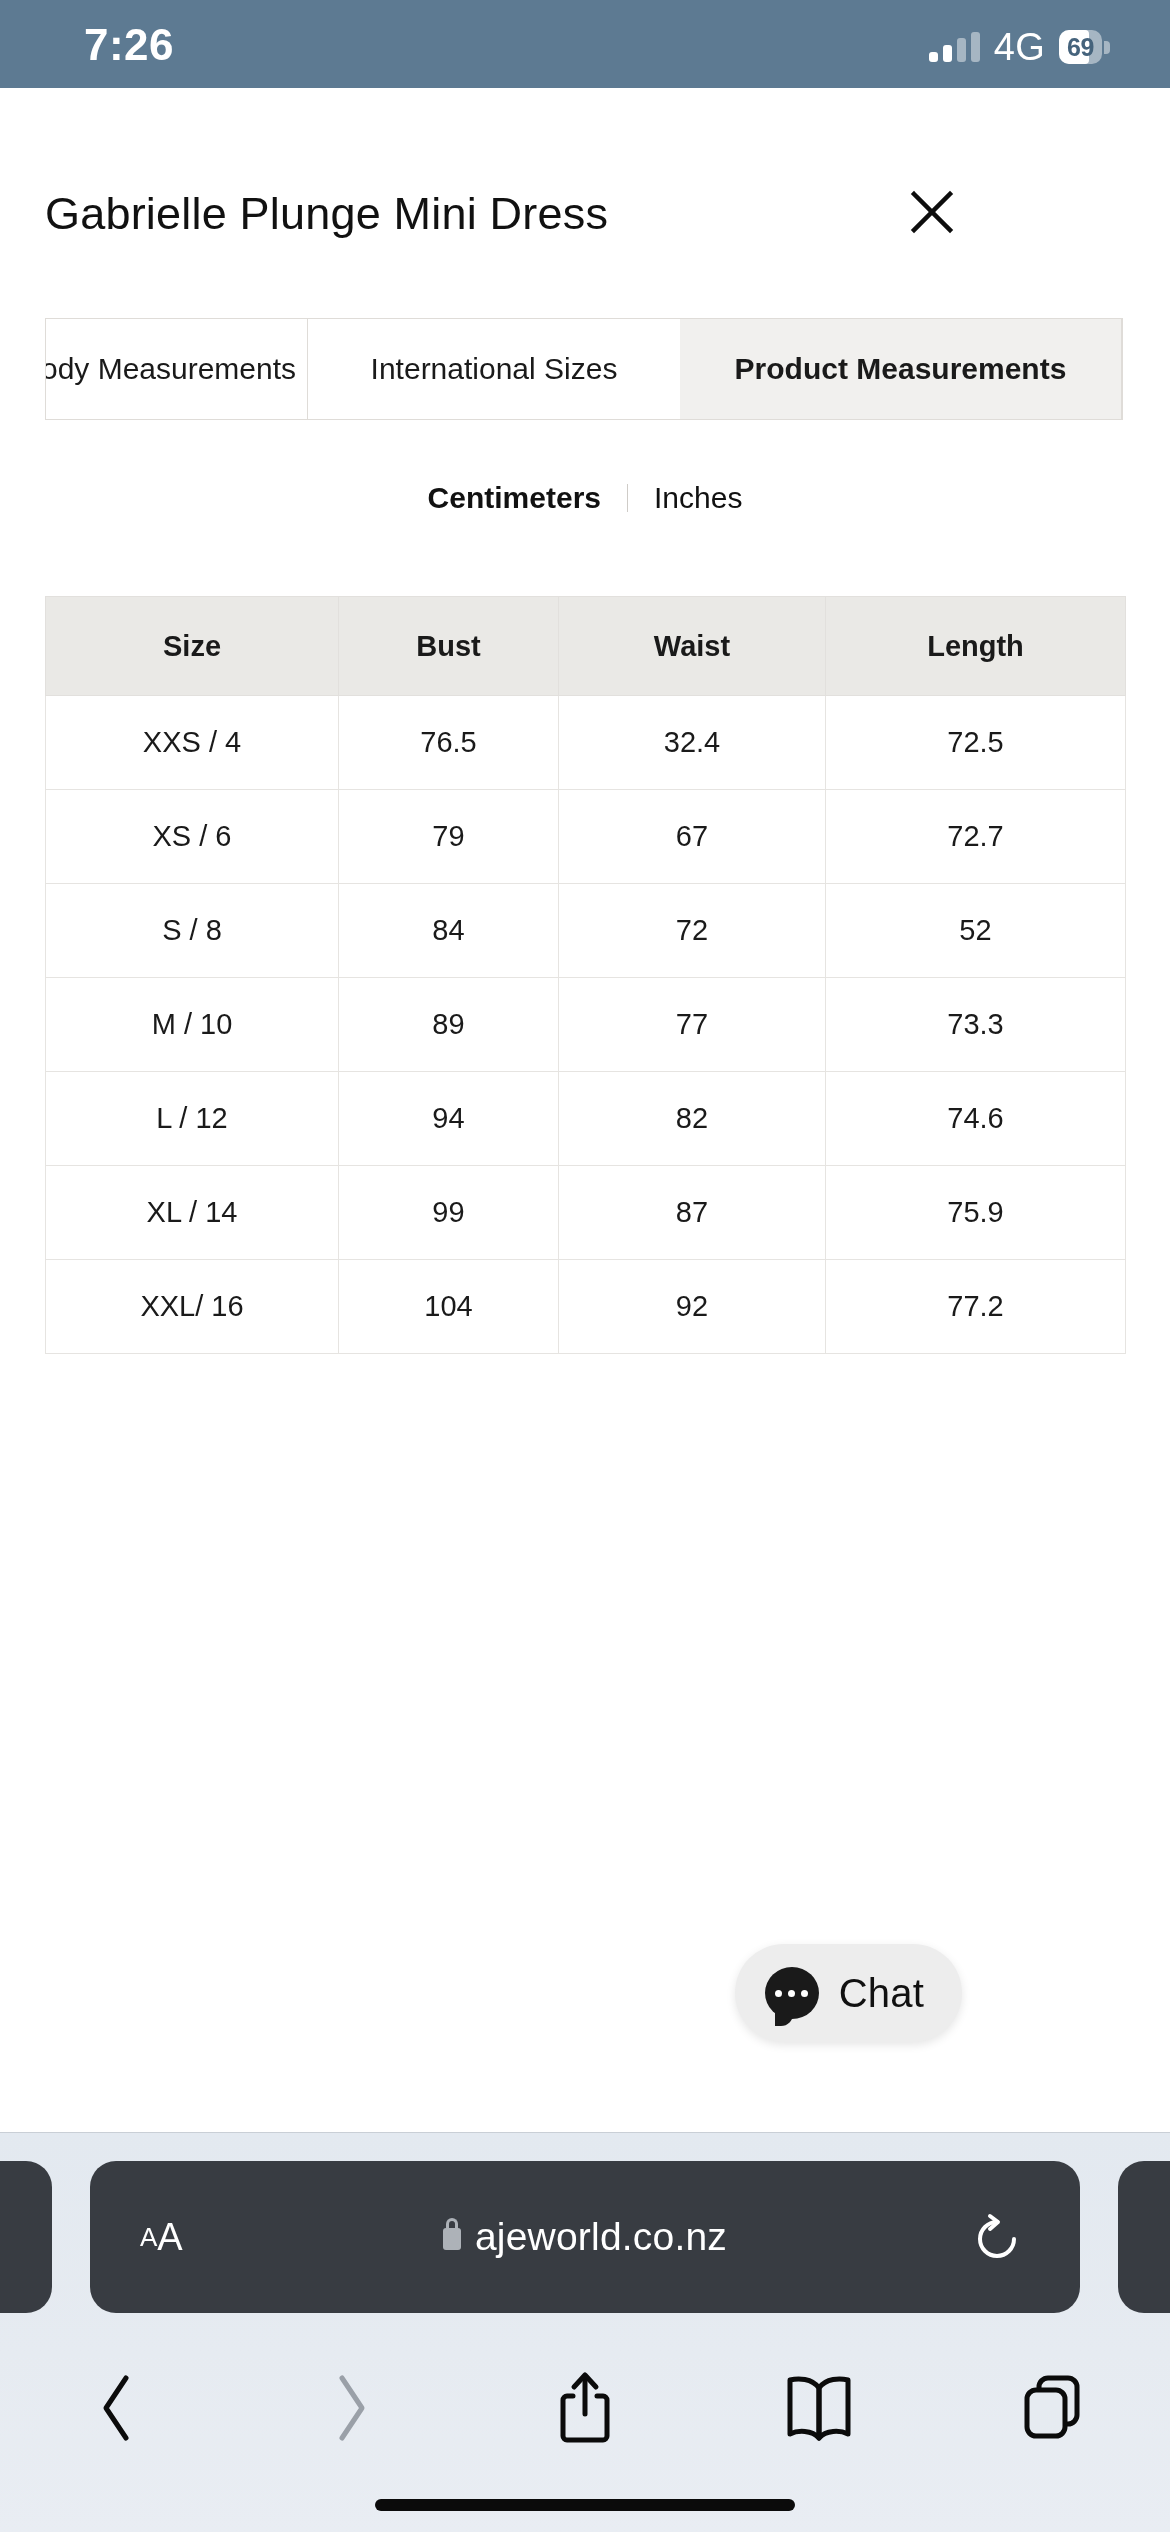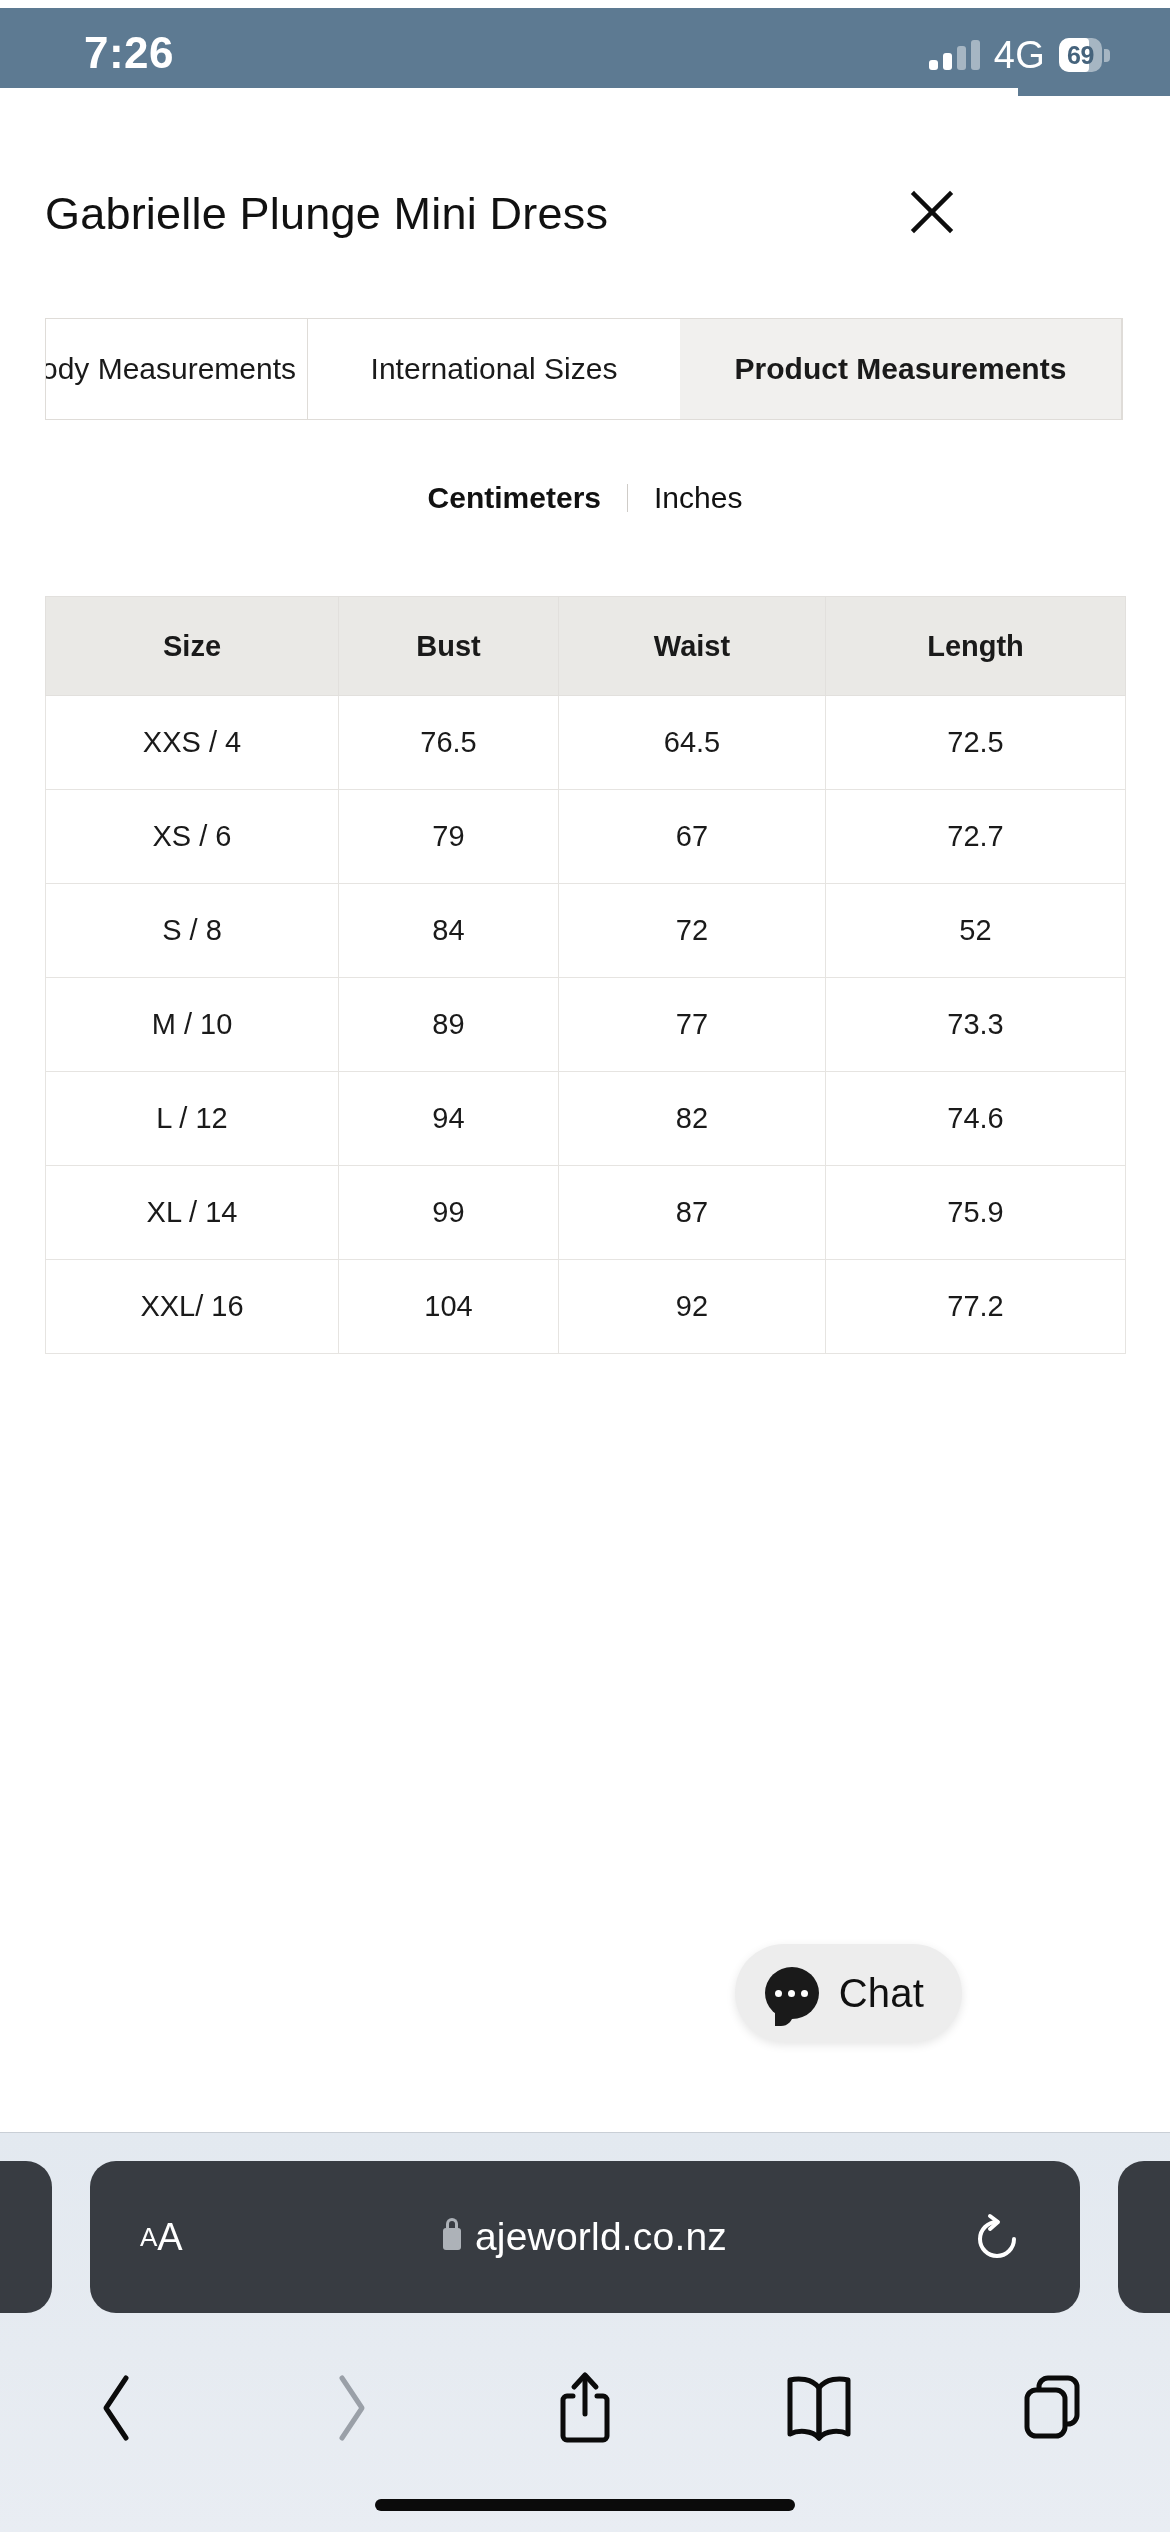--- a/index.html
+++ b/index.html
@@ -18,21 +18,21 @@
     position: relative;
     width: 1170px;
     height: 2532px;
     background: #ffffff;
     overflow: hidden;
   }
 
   
   .status-bar {
     position: absolute;
-    left: 0; top: 8px;
+    left: 0; top: 0;
     width: 1170px;
     height: 88px;
     background: #5D7A92;
     color: #ffffff;
   }
   .status-time {
     position: absolute;
     left: 84px;
     top: 22px;
     font-size: 44px;
@@ -466,21 +466,21 @@
           <th>Size</th>
           <th>Bust</th>
           <th>Waist</th>
           <th>Length</th>
         </tr>
       </thead>
       <tbody>
         <tr>
           <td>XXS / 4</td>
           <td>76.5</td>
-          <td>64.5</td>
+          <td>32.4</td>
           <td>72.5</td>
         </tr>
         <tr>
           <td>XS / 6</td>
           <td>79</td>
           <td>67</td>
           <td>72.7</td>
         </tr>
         <tr>
           <td>S / 8</td>

